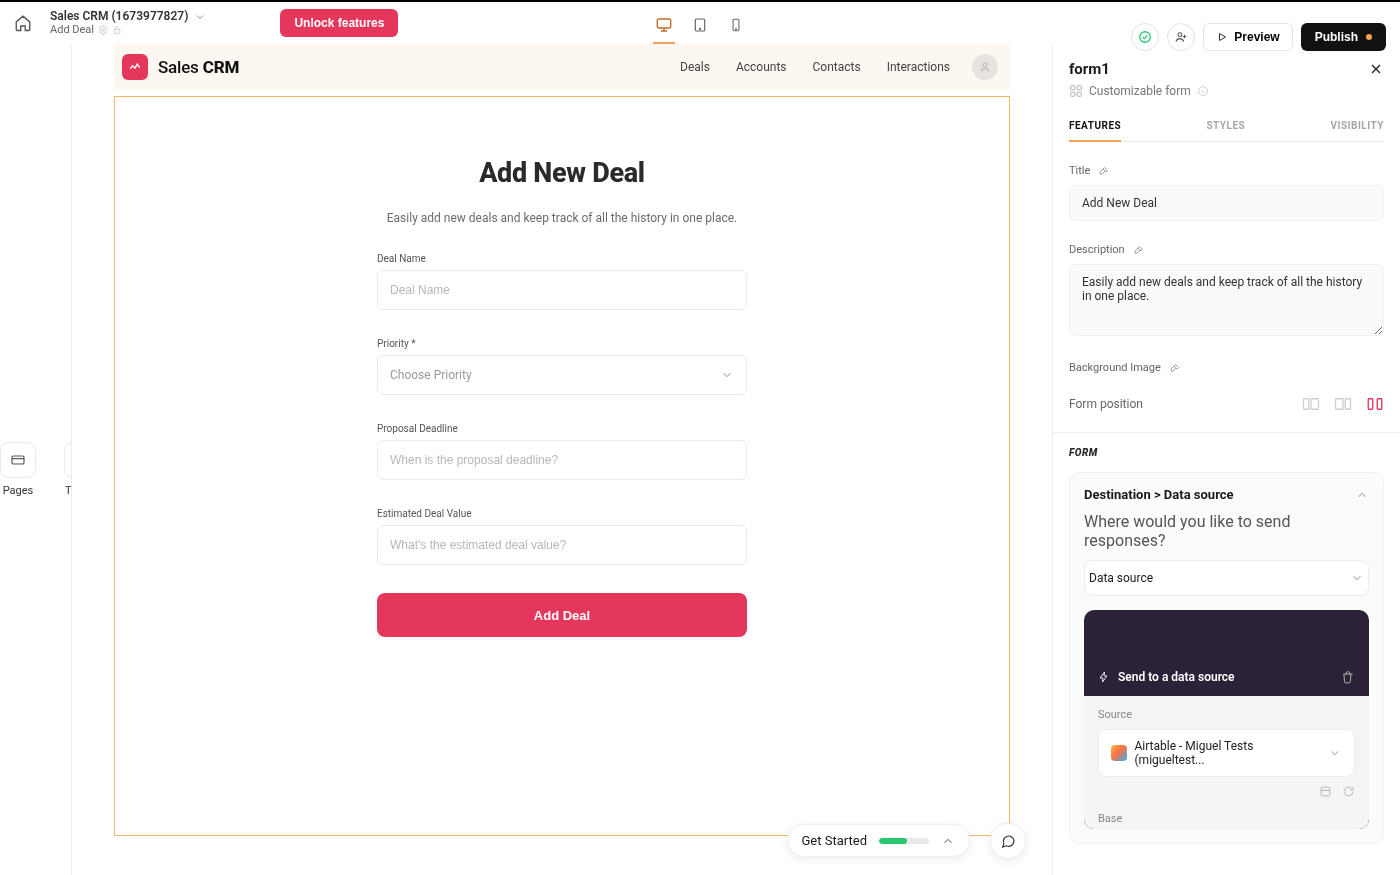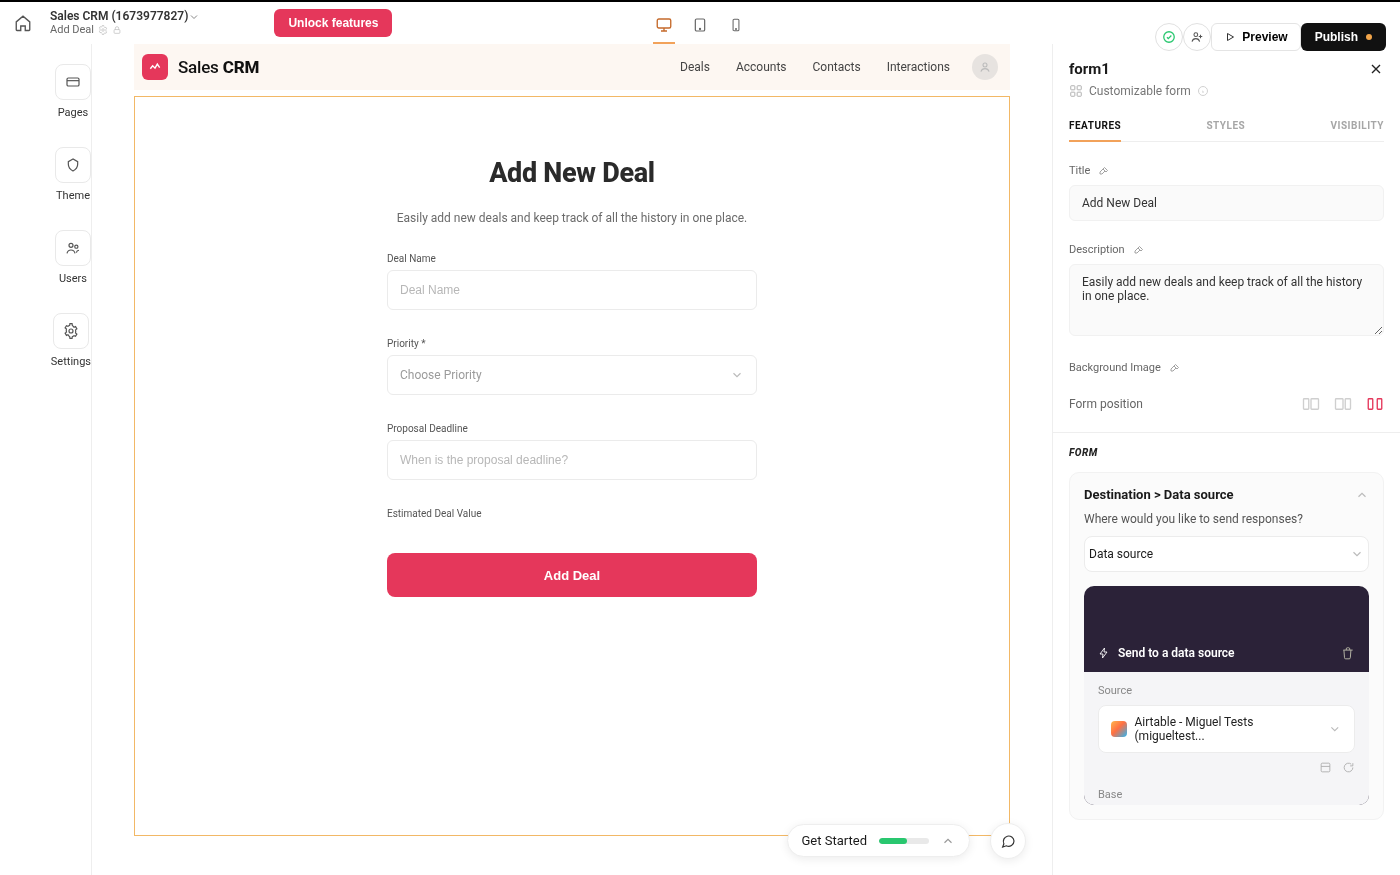--- a/index.html
+++ b/index.html
@@ -21,49 +21,49 @@
     display: flex;
     align-items: center;
     padding: 0 14px;
     gap: 14px;
   }
   .home-icon { color:#555; cursor:pointer; }
   .proj {
     display:flex; flex-direction: column; line-height:1.15;
     margin-left: 4px;
   }
-  .proj-title-row { display:flex; align-items:center; font-size:12px; font-weight:600; color:#333; }
+  .proj-title-row { display:flex; align-items:center; gap:6px; font-size:12px; font-weight:600; color:#333; }
   .proj-sub { display:flex; align-items:center; gap:4px; font-size:11px; color:#666; }
   .proj-sub svg{opacity:.7}
   .unlock-btn {
     margin-left: 60px;
     background:#e5375b; color:#fff; border:none;
     padding: 7px 14px; border-radius:6px; font-size:12px; font-weight:600;
     cursor:pointer;
   }
   .device-switch { display:flex; gap:14px; margin-left:auto; margin-right:auto; position:absolute; left:50%; transform:translateX(-50%); top:14px;}
   .device-switch .dev{ width:22px; height:22px; display:flex; align-items:center; justify-content:center; color:#666; cursor:pointer; position:relative;}
   .device-switch .dev.active{ color:#c56a2b; }
   .device-switch .dev.active::after{ content:""; position:absolute; bottom:-8px; left:0; right:0; height:2px; background:#f2a25a;}
-  .right-actions { margin-left:auto; display:flex; align-items:flex-end; gap:0;margin-top:28px;}
+  .right-actions { margin-left:auto; display:flex; align-items:flex-end; gap:8px;margin-top:28px;}
   .circ-btn{ width:28px;height:28px;border:1px solid #e1e1e1;border-radius:50%;display:flex;align-items:center;justify-content:center;color:#555; cursor:pointer;}
   .preview-btn{ display:flex;align-items:center;gap:6px; background:#fff;border:1px solid #e4e4e4; padding:6px 12px;border-radius:6px;font-size:12px;font-weight:600;cursor:pointer;}
   .publish-btn{ display:flex;align-items:center;gap:8px; background:#111;color:#fff;border:none;padding:7px 14px;border-radius:6px;font-size:12px;font-weight:600;cursor:pointer;}
   .publish-dot{ width:6px;height:6px;border-radius:50%;background:#f2a54a;display:inline-block;}
 
   
   .main {
     display:flex;
     height: calc(875px - 44px);
   }
 
   
   .rail {
-    width:92px; border-right:1px solid #eee;
-    display:flex; flex-direction:column; align-items:flex-end; padding-top:20px; gap:28px;
+    width:72px; border-right:1px solid #eee;
+    display:flex; flex-direction:row; align-items:center; padding-top:20px; gap:28px;
   }
   .rail-item{ display:flex; flex-direction:column; align-items:center; gap:6px; color:#555; cursor:pointer;}
   .rail-icon-box{ width:36px;height:36px;border:1px solid #e9e9e9;border-radius:8px;display:flex;align-items:center;justify-content:center; }
   .rail-item span{ font-size:11px; color:#333; }
 
   
   .canvas-wrap{ flex:1; background:#fff; padding:0 40px; overflow:hidden; position:relative;}
   .app-preview{ 
     margin:0 2px;
     background:#fff;
@@ -147,21 +147,21 @@
   .pos-icons{ display:flex; gap:14px;}
   .pos-ic{ color:#cfcfcf; cursor:pointer;}
   .pos-ic.active{ color:#e5375b;}
   .hr{ margin:20px -16px 0; height:1px; background:#eee;}
   .form-sect-label{ margin-top:14px; font-size:10px; font-weight:800; letter-spacing:.5px; color:#222;font-style:italic;}
   .card{
     margin-top:14px; border:1px solid #f2f2f2; background:#fbfbfb; border-radius:10px; padding:14px;
   }
   .card-h{ display:flex; justify-content:space-between; align-items:center;}
   .card-h b{ font-size:13px; }
-  .card-q{ margin-top:10px; font-size:12px; color:#555;}
+  .card-q{ margin-top:10px; font-size:16px; color:#555;}
   .select-pill{
     margin-top:10px; border:1px solid #ececec; background:#fff; border-radius:8px;
     padding:10px 4px; display:flex; align-items:center; justify-content:space-between; font-size:12px; cursor:pointer;
   }
   .dark-panel{
     margin-top:14px; background:#2b2238; color:#fff; border-radius:10px; overflow:hidden;
   }
   .dark-h{ padding:12px 14px; display:flex; align-items:center; gap:8px; font-size:12px; font-weight:600; justify-content:space-between;margin-top:48px;}
   .dark-body{ background:#f5f5f7; color:#222; padding:12px 14px 4px;}
   .dark-body .mini-label{ font-size:11px; color:#888;}
@@ -339,20 +339,21 @@
             </div>
           </div>
 
           <div class="fieldset">
             <label class="flabel">Proposal Deadline</label>
             <input class="finput" placeholder="When is the proposal deadline?" style="">
           </div>
 
           <div class="fieldset">
             <label class="flabel">Estimated Deal Value</label>
+            <input class="finput" placeholder="What's the estimated deal value?" style="">
           </div>
 
           <button class="submit">Add Deal</button>
         </div>
       </div>
     </div>
 
     <div class="getstarted">
       <span>Get Started</span>
       <span class="gs-bar"></span>

